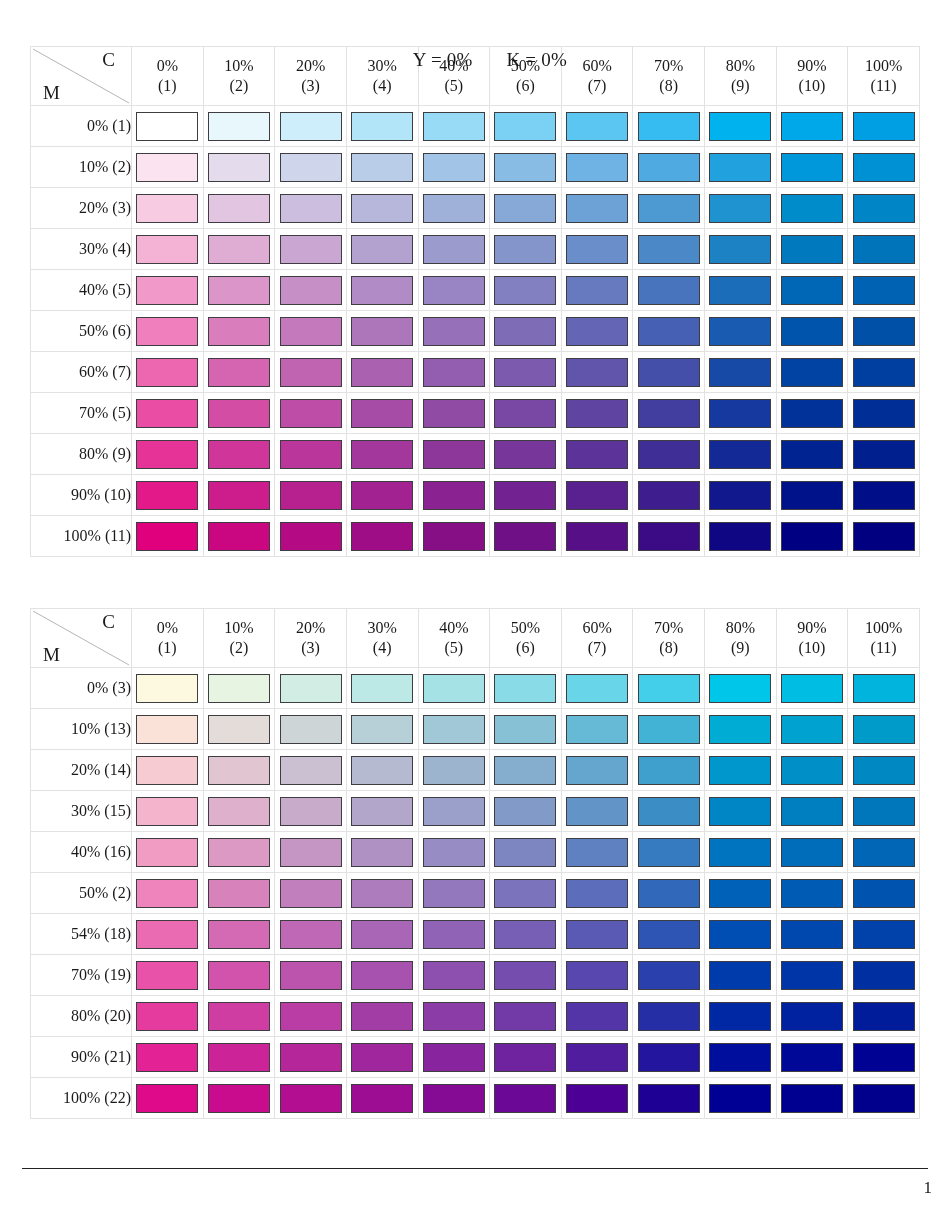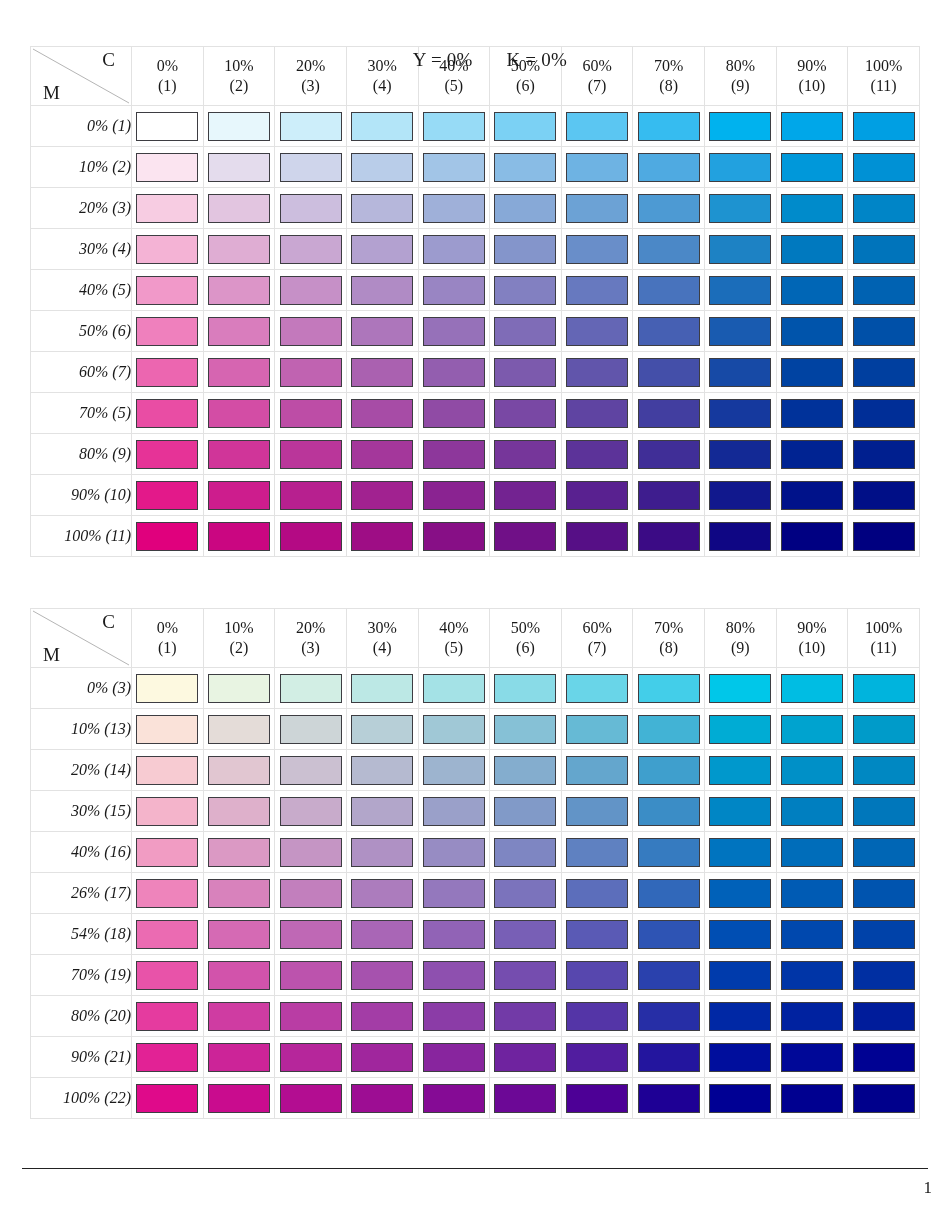--- a/index.html
+++ b/index.html
@@ -96,21 +96,20 @@
   th.colhead .ln { display: block; }
 
   td.rowhead {
     width: 100px;
     height: 40px;
     text-align: right;
     padding-right: 9px;
     font-size: 16px;
     white-space: nowrap;
     background: #ffffff;
-    font-style: italic;
   }
 
   td.swatchcell {
     height: 40px;
     text-align: center;
     vertical-align: middle;
     background: #ffffff;
   }
   .swatch {
     display: block;
@@ -835,21 +834,21 @@
               <span class="swatch" style="background: rgb(0, 116, 191);"></span>
             </td>
             <td class="swatchcell">
               <span class="swatch" style="background: rgb(0, 109, 186);"></span>
             </td>
             <td class="swatchcell">
               <span class="swatch" style="background: rgb(0, 102, 181);"></span>
             </td>
           </tr>
           <tr>
-            <td class="rowhead">26% (17)</td>
+            <td class="rowhead">50% (2)</td>
             <td class="swatchcell">
               <span class="swatch" style="background: rgb(238, 132, 187);"></span>
             </td>
             <td class="swatchcell">
               <span class="swatch" style="background: rgb(216, 130, 188);"></span>
             </td>
             <td class="swatchcell">
               <span class="swatch" style="background: rgb(194, 127, 189);"></span>
             </td>
             <td class="swatchcell">

